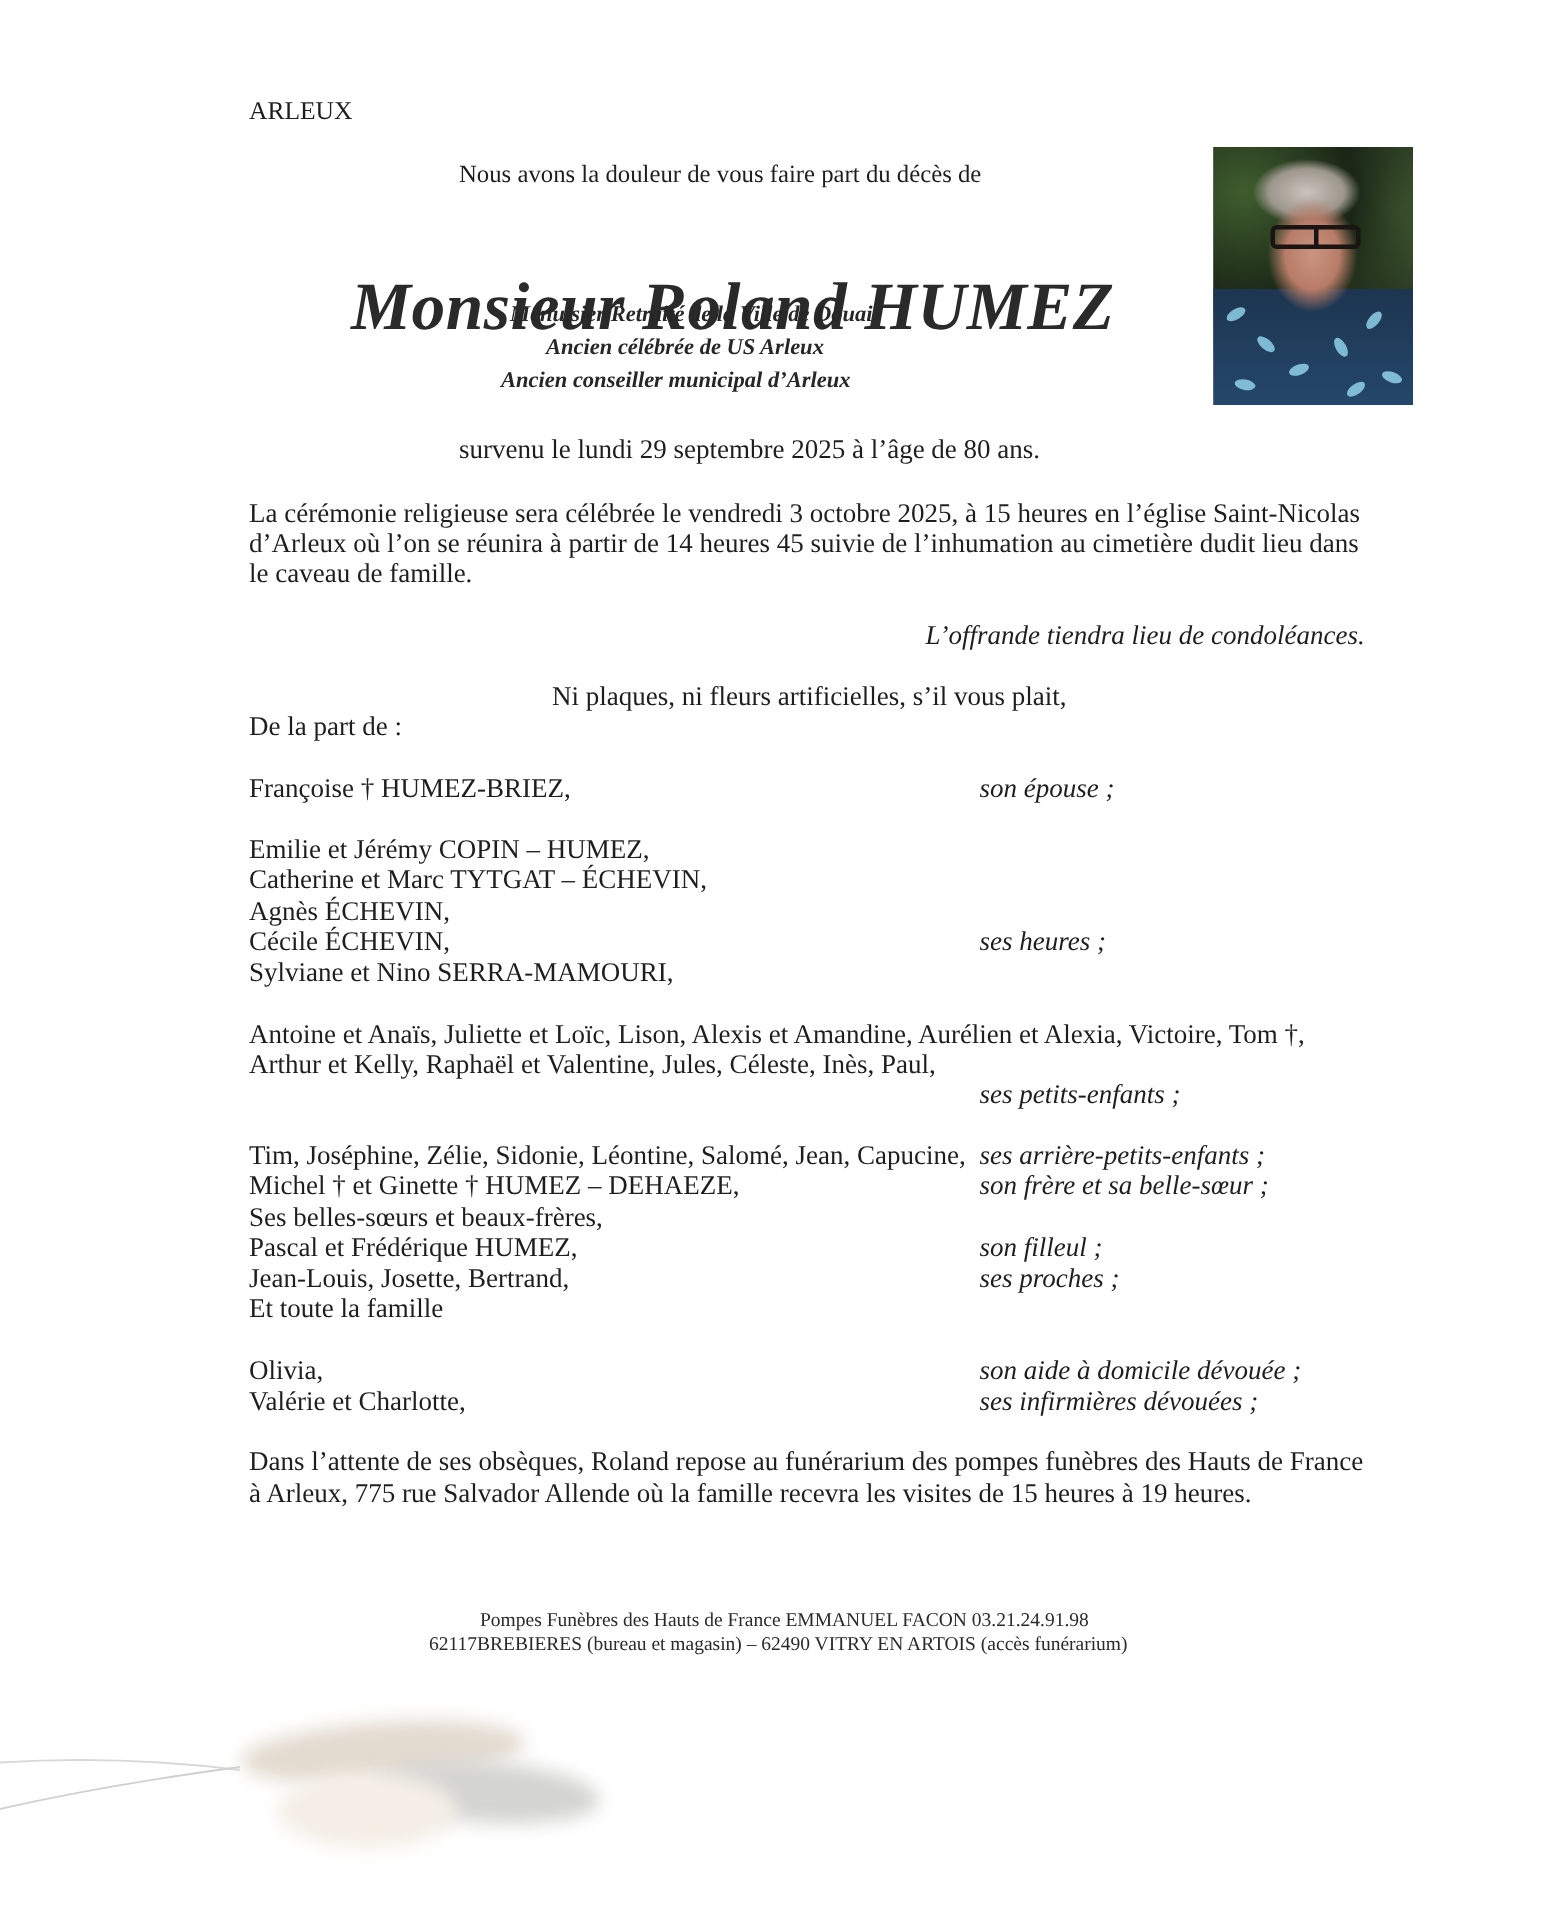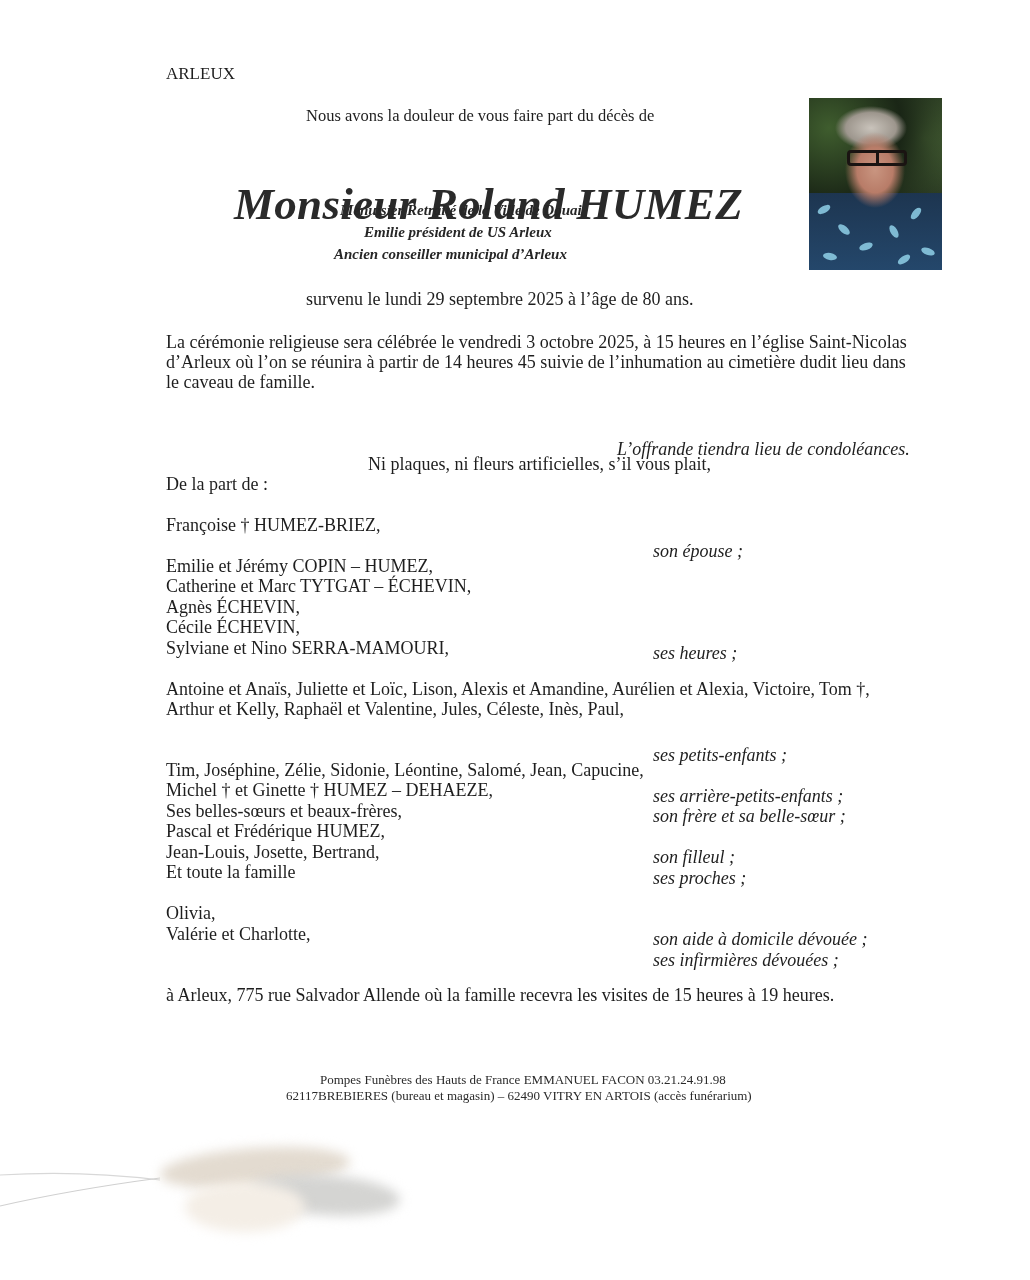--- a/index.html
+++ b/index.html
@@ -4,21 +4,21 @@
   <style>
     html, body { margin: 0; padding: 0; background: #ffffff; }
     body {
       width: 1030px; height: 1280px; position: relative; overflow: hidden;
       font-family: "Liberation Serif", "DejaVu Serif", serif;
       color: #1e1e1e;
     }
     .page { position: absolute; left: 0; top: 0; width: 1030px; height: 1163px; }
     .abs { position: absolute; white-space: nowrap; }
     .txt { font-size: 18px; line-height: 20.5px; }
-    .it { font-style: italic; margin-top: 26px; }
+    .it { font-style: italic; }
     .town { left: 166px; top: 64px; font-size: 17px; }
     .intro { left: 306px; top: 106px; font-size: 16.5px; }
     .name {
       left: 234px; top: 148px; font-size: 45px; font-weight: bold; font-style: italic;
       letter-spacing: 0.3px; color: #2a2a2a; margin-top: 30px;
     }
     .titles { left: 0; width: 1030px; top: 202px; }
     .titles div {
       position: absolute; font-size: 15px; font-weight: bold; font-style: italic;
       white-space: nowrap; color: #262626;
@@ -48,21 +48,21 @@
 <body>
 
 <div class="page">
 
   <div class="abs town">ARLEUX</div>
   <div class="abs intro">Nous avons la douleur de vous faire part du décès de</div>
   <div class="abs name">Monsieur Roland HUMEZ</div>
 
   <div class="abs titles">
     <div style="left:340px; top:0px;">Menuisier Retraité de la Ville de Douai</div>
-    <div style="left:364px; top:22px;">Emilie président de US Arleux</div>
+    <div style="left:364px; top:22px;">Ancien célébrée de US Arleux</div>
     <div style="left:334px; top:44px;">Ancien conseiller municipal d’Arleux</div>
   </div>
 
   <div class="abs photo">
     <span class="glasses"></span>
     <span class="leaf" style="left:8px;top:108px;transform:rotate(-30deg);"></span>
     <span class="leaf" style="left:28px;top:128px;transform:rotate(40deg);"></span>
     <span class="leaf" style="left:50px;top:145px;transform:rotate(-20deg);"></span>
     <span class="leaf" style="left:78px;top:130px;transform:rotate(60deg);"></span>
     <span class="leaf" style="left:100px;top:112px;transform:rotate(-50deg);"></span>
@@ -105,20 +105,21 @@
   <div class="abs txt it rel" style="top:821px;">son filleul ;</div>
   <div class="abs txt" style="left:166px; top:842px;">Jean-Louis, Josette, Bertrand,</div>
   <div class="abs txt it rel" style="top:842px;">ses proches ;</div>
   <div class="abs txt" style="left:166px; top:862px;">Et toute la famille</div>
 
   <div class="abs txt" style="left:166px; top:903px;">Olivia,</div>
   <div class="abs txt it rel" style="top:903px;">son aide à domicile dévouée ;</div>
   <div class="abs txt" style="left:166px; top:924px;">Valérie et Charlotte,</div>
   <div class="abs txt it rel" style="top:924px;">ses infirmières dévouées ;</div>
 
+  <div class="abs txt" style="left:166px; top:964px;">Dans l’attente de ses obsèques, Roland repose au funérarium des pompes funèbres des Hauts de France</div>
   <div class="abs txt" style="left:166px; top:985px;">à Arleux, 775 rue Salvador Allende où la famille recevra les visites de 15 heures à 19 heures.</div>
 
 
   <div class="abs footer" style="left:320px; top:1072px;">Pompes Funèbres des Hauts de France EMMANUEL FACON 03.21.24.91.98</div>
   <div class="abs footer" style="left:286px; top:1088px;">62117BREBIERES (bureau et magasin) – 62490 VITRY EN ARTOIS (accès funérarium)</div>
 
   <div class="abs" style="left:0; top:1120px; width:520px; height:160px;">
     <svg width="520" height="160" style="position:absolute;left:0;top:0;">
       <path d="M0 55 Q 80 50 160 60" stroke="#d8d8d8" stroke-width="1.2" fill="none"></path>
       <path d="M0 86 Q 70 70 160 58" stroke="#d0d0d0" stroke-width="1.2" fill="none"></path>

